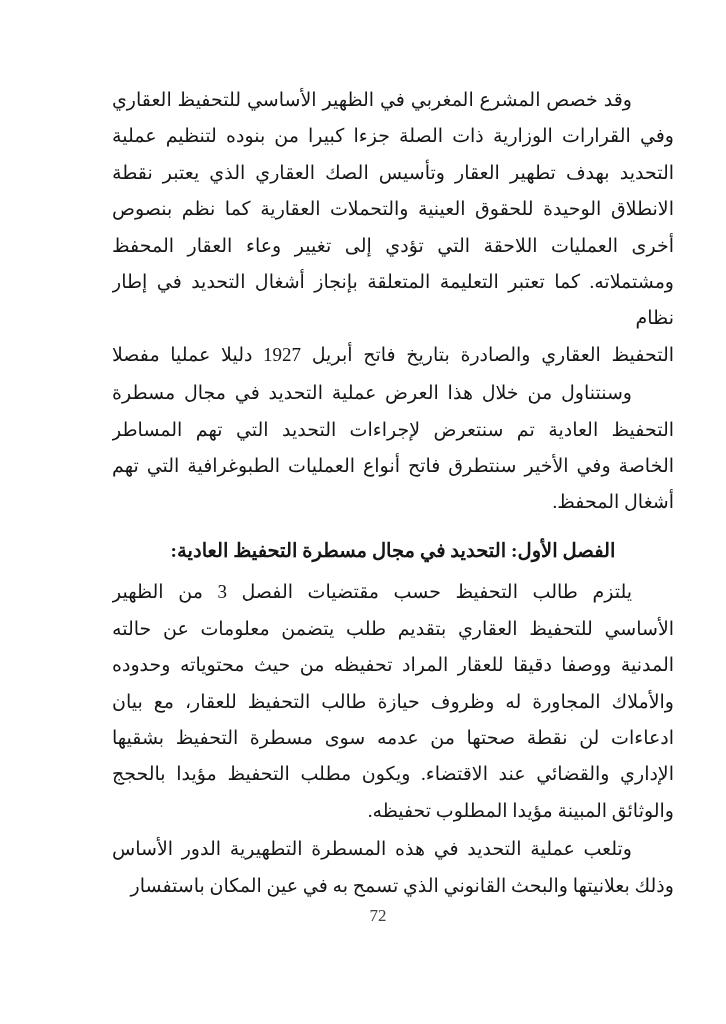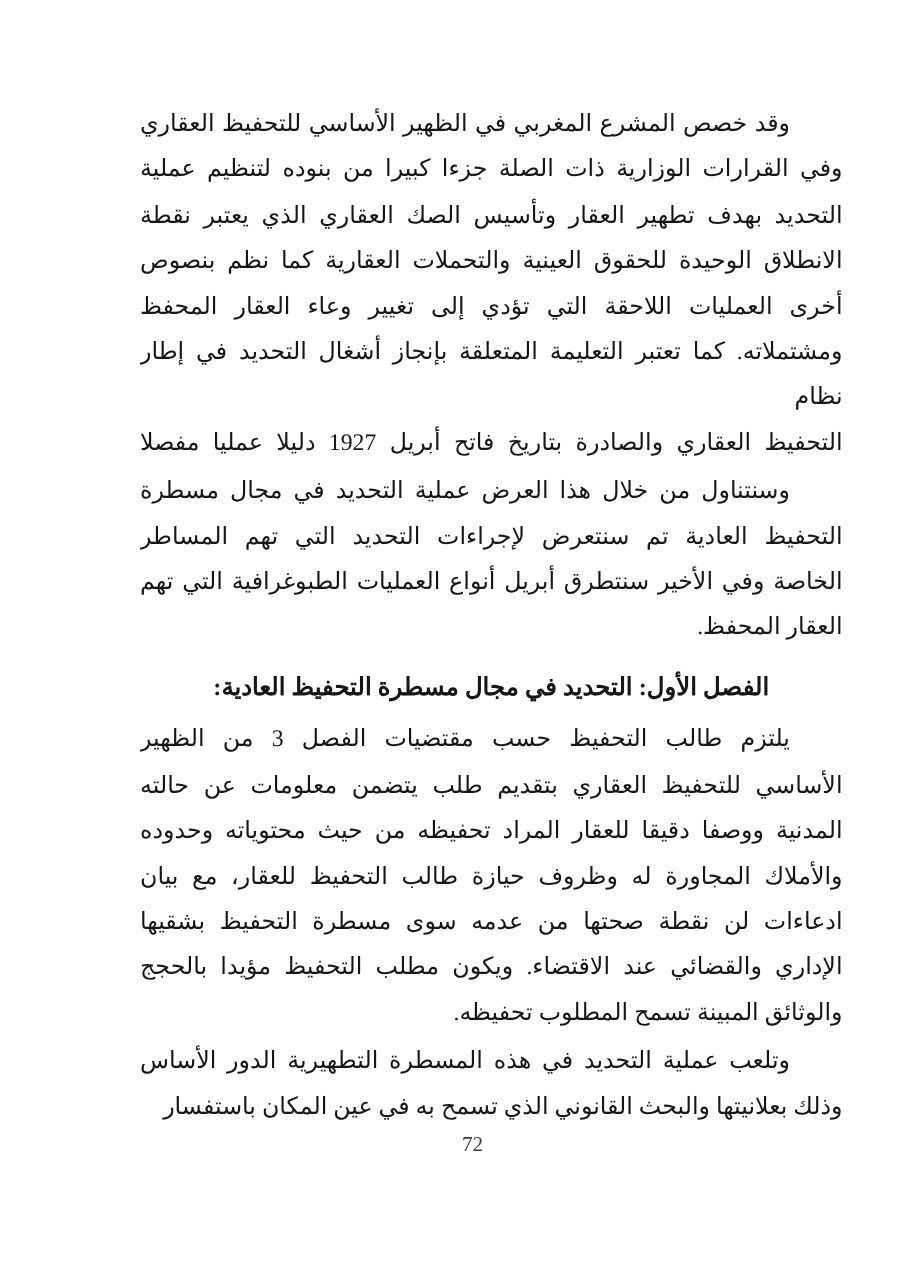--- a/index.html
+++ b/index.html
@@ -60,32 +60,32 @@
         <div class="line">وفي القرارات الوزارية ذات الصلة جزءا كبيرا من بنوده لتنظيم عملية</div>
         <div class="line">التحديد بهدف تطهير العقار وتأسيس الصك العقاري الذي يعتبر نقطة</div>
         <div class="line">الانطلاق الوحيدة للحقوق العينية والتحملات العقارية كما نظم بنصوص</div>
         <div class="line">أخرى العمليات اللاحقة التي تؤدي إلى تغيير وعاء العقار المحفظ</div>
         <div class="line">ومشتملاته. كما تعتبر التعليمة المتعلقة بإنجاز أشغال التحديد في إطار نظام</div>
         <div class="line">التحفيظ العقاري والصادرة بتاريخ فاتح أبريل 1927 دليلا عمليا مفصلا</div>
       </div>
       <div class="para">
         <div class="line first">وسنتناول من خلال هذا العرض عملية التحديد في مجال مسطرة</div>
         <div class="line">التحفيظ العادية تم سنتعرض لإجراءات التحديد التي تهم المساطر</div>
-        <div class="line">الخاصة وفي الأخير سنتطرق أبريل أنواع العمليات الطبوغرافية التي تهم</div>
-        <div class="line last">العقار المحفظ.</div>
+        <div class="line">الخاصة وفي الأخير سنتطرق فاتح أنواع العمليات الطبوغرافية التي تهم</div>
+        <div class="line last">أشغال المحفظ.</div>
       </div>
       <div class="heading">الفصل الأول: التحديد في مجال مسطرة التحفيظ العادية:</div>
       <div class="para">
         <div class="line first">يلتزم طالب التحفيظ حسب مقتضيات الفصل 3 من الظهير</div>
         <div class="line">الأساسي للتحفيظ العقاري بتقديم طلب يتضمن معلومات عن حالته</div>
         <div class="line">المدنية ووصفا دقيقا للعقار المراد تحفيظه من حيث محتوياته وحدوده</div>
         <div class="line">والأملاك المجاورة له وظروف حيازة طالب التحفيظ للعقار، مع بيان</div>
         <div class="line">ادعاءات لن نقطة صحتها من عدمه سوى مسطرة التحفيظ بشقيها</div>
         <div class="line">الإداري والقضائي عند الاقتضاء. ويكون مطلب التحفيظ مؤيدا بالحجج</div>
-        <div class="line last">والوثائق المبينة تسمح المطلوب تحفيظه.</div>
+        <div class="line last">والوثائق المبينة مؤيدا المطلوب تحفيظه.</div>
       </div>
       <div class="para">
         <div class="line first">وتلعب عملية التحديد في هذه المسطرة التطهيرية الدور الأساس</div>
         <div class="line last">وذلك بعلانيتها والبحث القانوني الذي تسمح به في عين المكان باستفسار</div>
       </div>
     </div>
   <div class="page-number">72</div>
 </div>
 
 </body></html>

